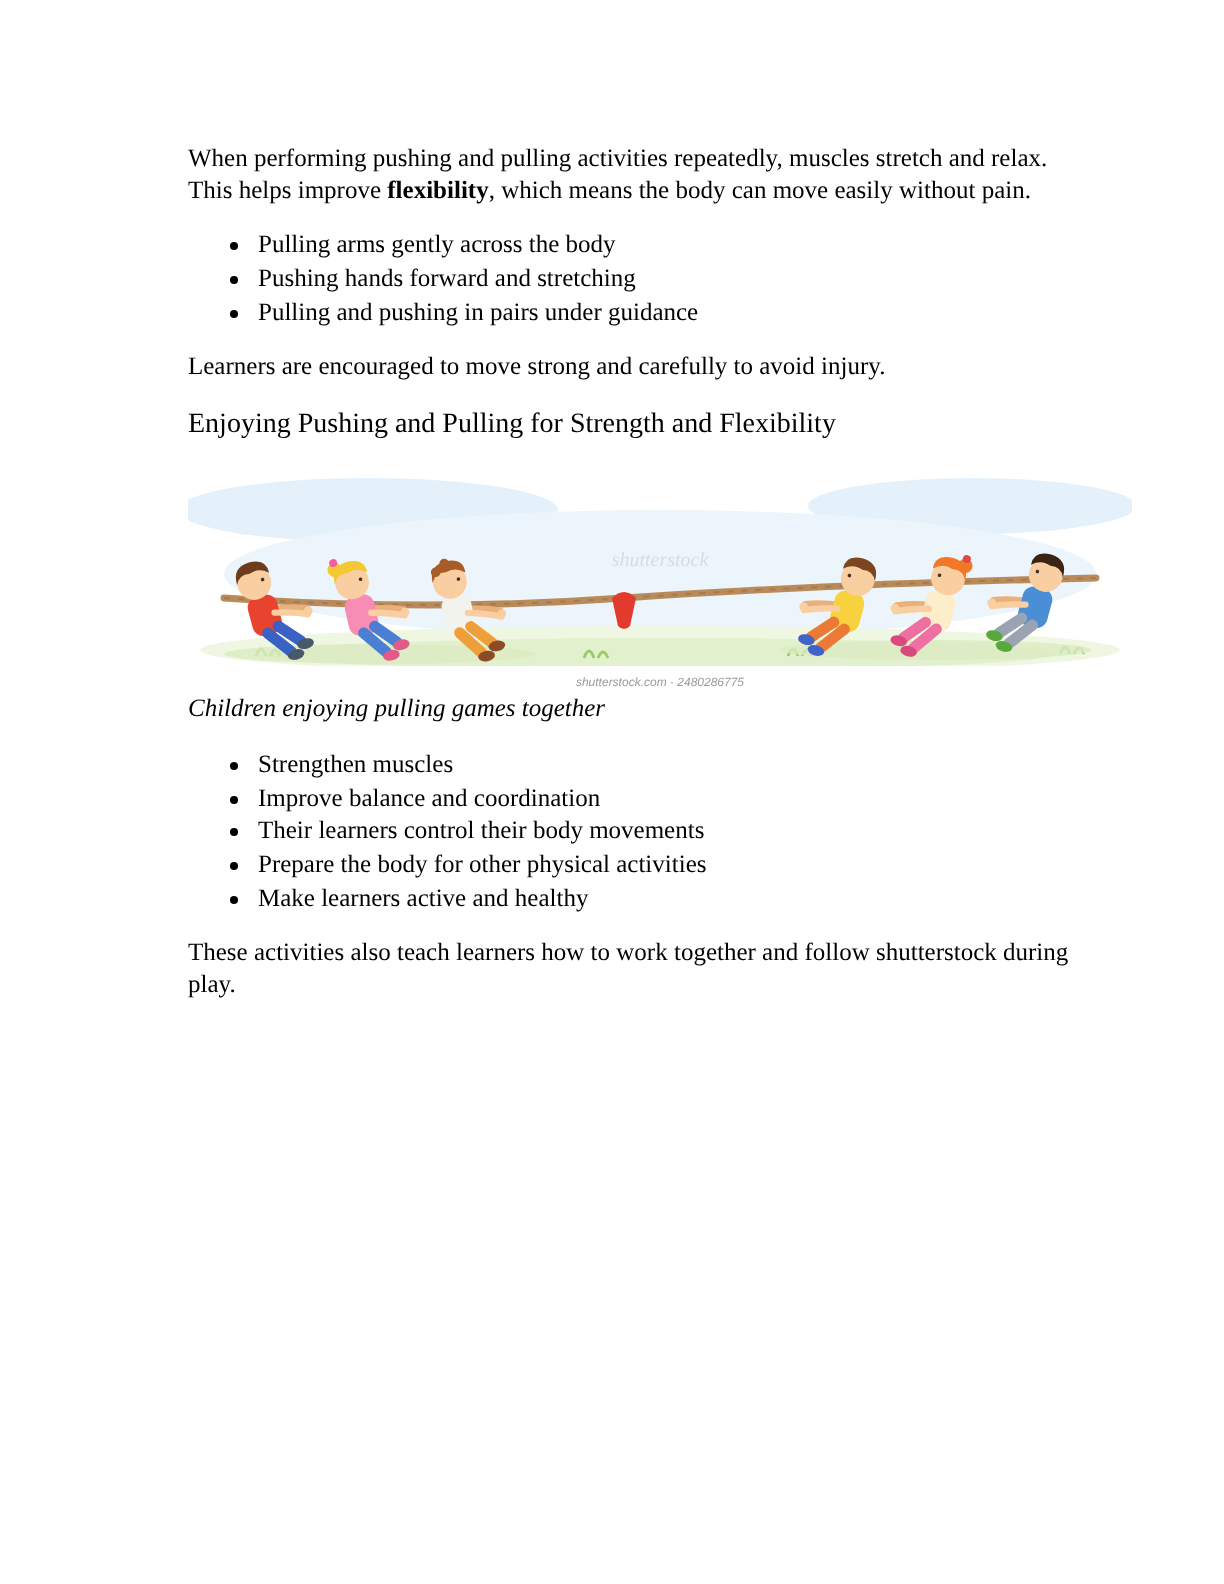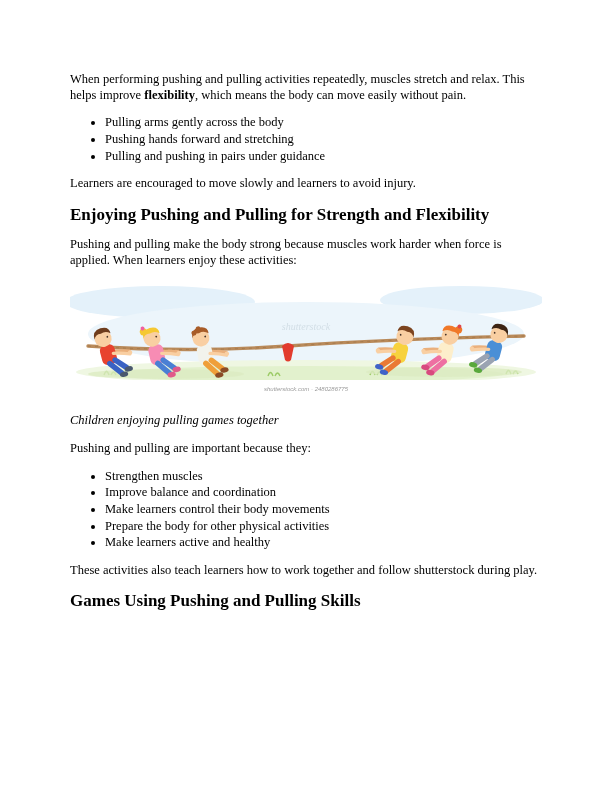--- a/index.html
+++ b/index.html
@@ -6,68 +6,67 @@
   html, body { background: #ffffff; }
   body { display: flex; justify-content: center; }
   .page {
     width: 612px;
     height: 792px;
     background: #ffffff;
     font-family: "Liberation Serif", serif;
     font-size: 12.5px;
     line-height: 1.25;
     color: #000000;
-    padding: 72px 70px 0 70px;
+    padding: 72px 70px 0 94px;
     overflow: hidden;
   }
   p { margin: 0 0 12px 0; }
   h3 {
-    font-size: 17px;
-    font-weight: bold;
+    font-size: 14px;
+    font-weight: normal;
     margin: 3px 0 12px 0;
   }
   ul {
     margin: 0 0 12px 0;
     padding-left: 35px;
     list-style: disc outside;
   }
   li { margin: 0 0 1px 0; }
   figure { margin: 2px 0 3px 0; }
   .illustration-wrap { width: 472px; font-style: italic; }
   .credit {
     text-align: center;
     font-family: "Liberation Sans", sans-serif;
     font-size: 6px;
     color: #9a9a9a;
     margin-top: 1px;
   }
   .caption {
     font-style: italic;
-    margin: 20px 0 12px 0;
+    margin: 1px 0 12px 0;
   }
 </style>
 </head>
 <body>
 
 <div class="page">
 
   <p><span>When performing pushing and pulling activities repeatedly, muscles stretch and relax. This helps improve </span><strong>flexibility</strong><span>, which means the body can move easily without pain.</span></p>
 
 
   <ul>
     <li>Pulling arms gently across the body</li>
     <li>Pushing hands forward and stretching</li>
     <li>Pulling and pushing in pairs under guidance</li>
   </ul>
 
-  <p>Learners are encouraged to move slowly and learners to avoid injury.</p>
+  <p>Learners are encouraged to move strong and carefully to avoid injury.</p>
 
   <h3>Enjoying Pushing and Pulling for Strength and Flexibility</h3>
 
-  <p>Pushing and pulling make the body strong because muscles work harder when force is applied. When learners enjoy these activities:</p>
 
 
 
   <figure>
     <div class="illustration-wrap">
       <svg width="472" height="100" viewBox="0 0 472 100" xmlns="http://www.w3.org/2000/svg">
 
         <ellipse cx="90" cy="22" rx="95" ry="16" fill="#e4f1fa"></ellipse>
         <ellipse cx="392" cy="20" rx="82" ry="14" fill="#e4f1fa"></ellipse>
         <ellipse cx="236" cy="54" rx="218" ry="32" fill="#ecf5fb"></ellipse>
@@ -184,27 +183,25 @@
           <ellipse cx="9" cy="13" rx="4.2" ry="2.6" fill="#59a83c"></ellipse>
           <ellipse cx="15" cy="9" rx="4.2" ry="2.6" fill="#59a83c"></ellipse>
         </g>
       </svg>
       <div class="credit">shutterstock.com · 2480286775</div>
     </div>
     <figcaption class="caption">Children enjoying pulling games together</figcaption>
   </figure>
 
 
-  <p>Pushing and pulling are important because they:</p>
 
   <ul>
     <li>Strengthen muscles</li>
     <li>Improve balance and coordination</li>
-    <li>Make learners control their body movements</li>
+    <li>Their learners control their body movements</li>
     <li>Prepare the body for other physical activities</li>
     <li>Make learners active and healthy</li>
   </ul>
 
   <p>These activities also teach learners how to work together and follow shutterstock during play.</p>
 
-  <h3>Games Using Pushing and Pulling Skills</h3>
 
 </div>
 
 </body></html>

